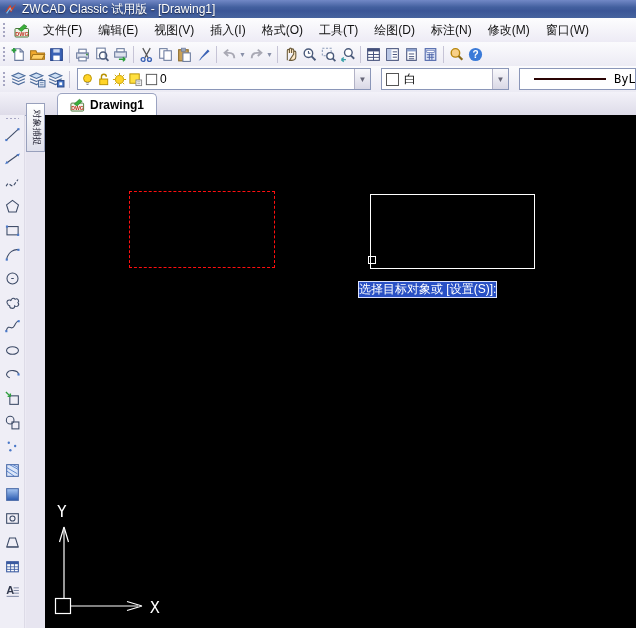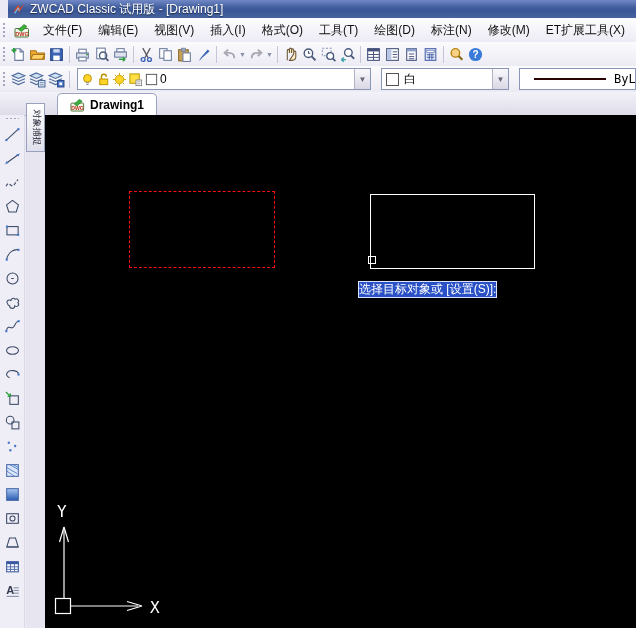--- a/index.html
+++ b/index.html
@@ -1,20 +1,20 @@
 <!DOCTYPE html>
 <html><head>
 <meta charset="utf-8">
 <style>
   html,body{margin:0;padding:0;}
   body{width:636px;height:628px;position:relative;overflow:hidden;
        font-family:"Liberation Sans",sans-serif;background:#eceaf4;}
 
   
-  .titlebar{position:absolute;top:0;left:8px;right:0;height:18px;
+  .titlebar{position:absolute;top:0;left:0;right:0;height:18px;
     background:linear-gradient(180deg,#7288c6 0%,#43609f 40%,#3b5697 60%,#46639e 100%);
     display:flex;align-items:center;gap:4px;padding:0 4px;color:#fff;font-size:12px;}
   .titlebar .logo svg{width:14px;height:14px;display:block;}
   .title-text{text-shadow:0 1px 1px rgba(0,0,0,.55);white-space:nowrap;}
 
   
   .menubar{position:absolute;top:18px;left:0;right:0;height:24px;
     background:linear-gradient(180deg,#fdfdfe,#edebf5);
     border-bottom:1px solid #dcdae8;display:flex;align-items:center;
     font-size:12px;color:#111;overflow:hidden;white-space:nowrap;}
@@ -112,21 +112,20 @@
 
 <span class="menu-item">文件(F)</span>
     <span class="menu-item">编辑(E)</span>
     <span class="menu-item">视图(V)</span>
     <span class="menu-item">插入(I)</span>
     <span class="menu-item">格式(O)</span>
     <span class="menu-item">工具(T)</span>
     <span class="menu-item">绘图(D)</span>
     <span class="menu-item">标注(N)</span>
     <span class="menu-item">修改(M)</span>
-    <span class="menu-item">ET扩展工具(X)</span>
     <span class="menu-item">窗口(W)</span>
   </div>
 
 <div class="toolbar" id="toolbar1">
   <span class="gripper"></span>
 <button class="tbtn">
       <span class="ticon">
         <svg viewBox="0 0 16 16">
           <path d="M4.5 2.5h5l3 3v8h-8z" fill="#fff" stroke="#6b7b9e"></path>
           <path d="M9.5 2.5v3h3" fill="none" stroke="#6b7b9e"></path>

